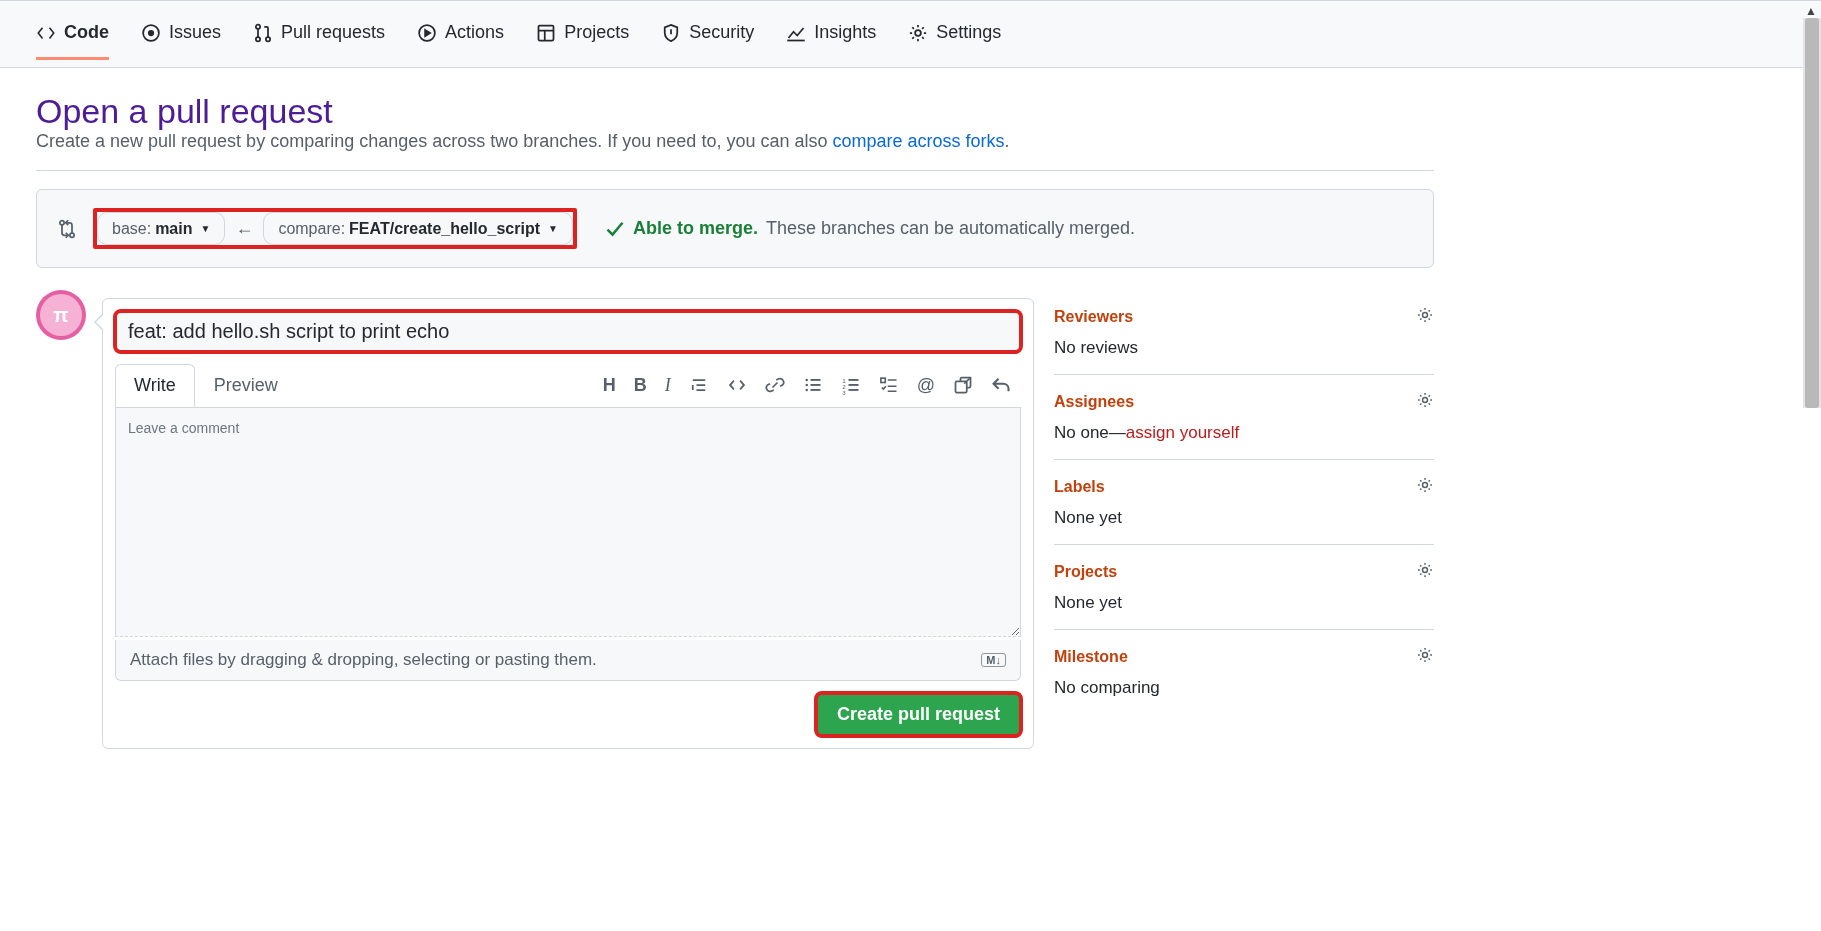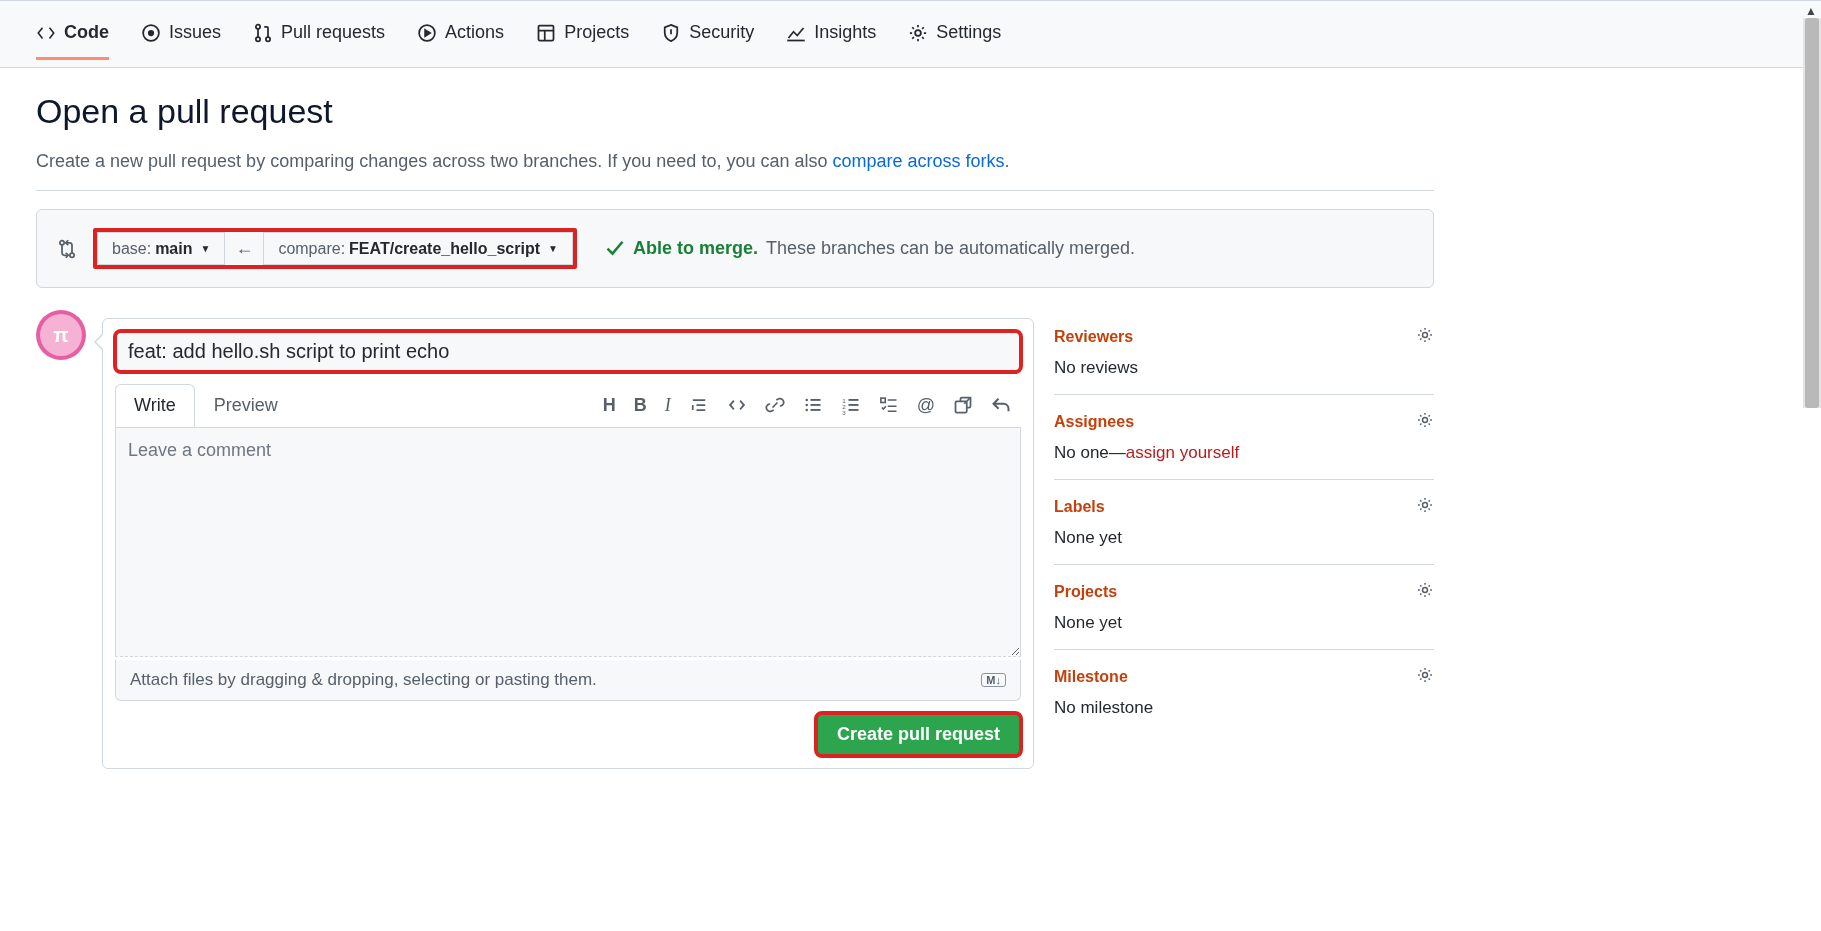--- a/index.html
+++ b/index.html
@@ -29,48 +29,48 @@
     height: 51px;
     cursor: pointer;
     border-bottom: 3px solid transparent;
   }
   .navitem.active {
     font-weight: 600;
     border-bottom: 3px solid #fd8c73;
   }
   .navitem svg { width: 20px; height: 20px; }
   .content { padding: 24px 36px; max-width: 1470px;}
-  h1.page-title { font-size: 34px; font-weight: 400; margin-bottom: 20px; color:#0f172a;}
+  h1.page-title { font-size: 34px; font-weight: 400; margin-bottom: 0; color:#4c1d95;}
   .subtitle { font-size: 18px; color: #57606a; }
   .subtitle a { color: #0969da; text-decoration: none; margin-top: 12px; }
   .hr { border: none; border-top: 1px solid #d0d7de; margin: 18px 0; }
   .compare-box {
     background: #f6f8fa;
     border: 1px solid #d0d7de;
     border-radius: 6px;
     padding: 18px 20px;
     display: flex; align-items: center; gap: 16px;
     margin-bottom: 22px;
   }
   .compare-box svg.compare-icon { width:20px; height:20px; color:#57606a;}
   .branch-btn {
     background: #f6f8fa;
     border: 1px solid #d0d7de;
-    border-radius: 0;
+    border-radius: 10px;
     padding: 6px 14px;
     font-size: 16px;
     color:#24292f;
     display:flex; align-items:center; gap:4px;
     cursor: pointer;
   }
   .branch-btn .label { color: #57606a; }
   .branch-btn .value { font-weight: 600; }
   .caret-down { font-size: 10px; margin-left:4px;}
   .arrow-left { color:#57606a; font-size:18px;}
-  .merge-status { font-size: 18px; display:flex; align-items:flex-start; gap:8px; margin-left:12px;}
+  .merge-status { font-size: 18px; display:flex; align-items:flex-end; gap:8px; margin-left:12px;}
   .merge-status .check { color:#1a7f37; }
   .merge-status .bold { color:#1a7f37; font-weight:600; }
   .merge-status .rest { color:#57606a; }
   .main-row { display: flex; gap: 20px; }
   .left-col { flex: 1; display:flex; gap:16px;}
   .avatar {
     width: 50px; height: 50px; border-radius: 50%;
     background: #e65fa2;
     display:flex; align-items:center; justify-content:center;
     color:#fff; font-weight:700; font-size:20px;
@@ -106,21 +106,21 @@
   .tab.active { background:#fff; border:1px solid #d0d7de; border-bottom:1px solid #fff; color:#24292f;}
   .toolbar-icons { margin-left:auto; display:flex; gap:18px; padding-right:10px; color:#57606a;}
   .toolbar-icons span { cursor:pointer; font-size:18px; display:inline-flex;}
   .toolbar-icons svg { width:20px; height:20px; }
   .textarea-wrap { padding:0 12px; }
   textarea {
     width:100%; min-height:230px; resize:vertical;
     border:1px solid #d0d7de; border-bottom:1px dashed #d0d7de;
     border-radius:0;
     background:#f6f8fa;
-    padding:12px; font-size:18px; font-family:inherit;
+    padding:12px; font-size:14px; font-family:inherit;
     color:#6d28d9;
   }
   textarea::placeholder{color:#6e7781;}
   .attach-row {
     padding:10px 14px; border:1px solid #d0d7de; border-top:none;
     font-size:17px; color:#57606a; background:#f6f8fa;
     display:flex; align-items:center; justify-content:space-between;
     border-bottom-left-radius:6px; border-bottom-right-radius:6px;text-align:center;
   }
   .md-badge { border:1px solid #8c959f; border-radius:3px; padding:0 4px; font-size:11px; font-weight:700; color:#57606a;}
@@ -381,18 +381,18 @@
           <div class="side-body">None yet</div>
         </div>
         <div class="side-block" style="border-bottom:none;">
           <div class="side-head">
             <span>Milestone</span>
             <span class="gear"><svg viewBox="0 0 16 16" fill="none" stroke="currentColor" stroke-width="1.3">
                   <circle cx="8" cy="8" r="2.2"></circle>
                   <path d="M8 1.8v1.6M8 12.6v1.6M14.2 8h-1.6M3.4 8H1.8M12.3 3.7l-1.1 1.1M4.8 11.2l-1.1 1.1M12.3 12.3l-1.1-1.1M4.8 4.8L3.7 3.7"></path>
                 </svg></span>
           </div>
-          <div class="side-body">No milestone</div>
+          <div class="side-body">No comparing</div>
         </div>
       </div>
     </div>
   </div>
 </div>
 
 </body></html>

